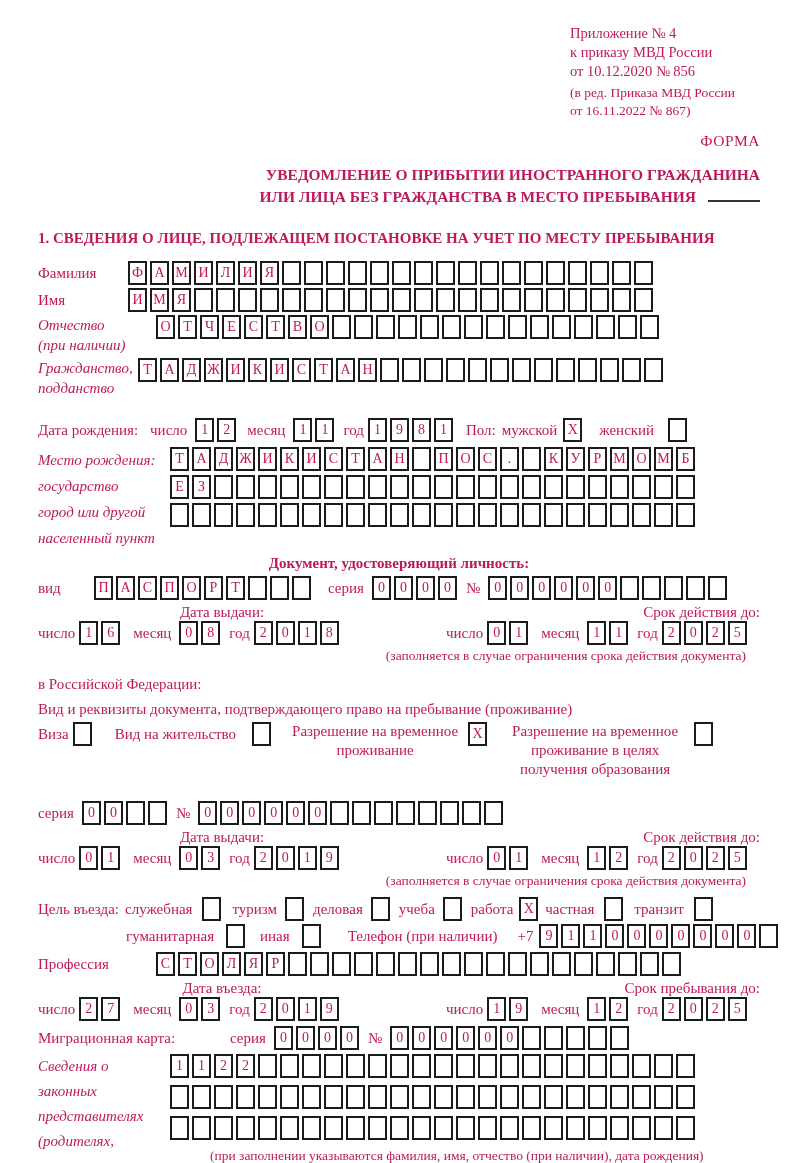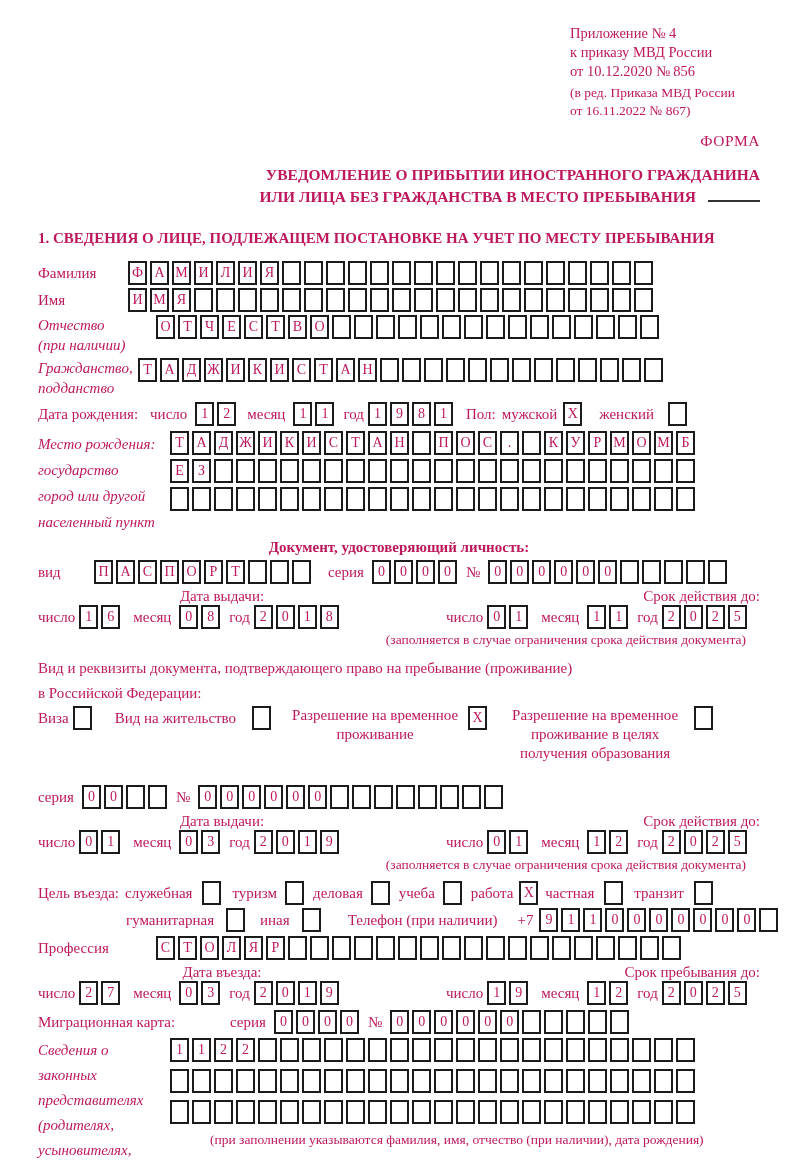--- a/index.html
+++ b/index.html
@@ -184,21 +184,21 @@
         <span class="cell"></span>
         <span class="cell"></span>
         <span class="cell"></span>
         <span class="cell"></span>
         <span class="cell"></span>
         <span class="cell"></span>
         <span class="cell"></span>
       </div>
   </div>
 
-  <div class="row" style="margin-top:4px">
+  <div class="row" style="margin-top:20px">
     <span class="lbl">Дата рождения:</span>
     <span class="lbl ml12">число</span>
     <span class="boxes ml8">
         <span class="cell">1</span>
         <span class="cell">2</span>
       </span>
     <span class="lbl ml8">месяц</span>
     <span class="boxes ml8">
         <span class="cell">1</span>
         <span class="cell">1</span>
@@ -388,22 +388,22 @@
       <span class="boxes ml4">
           <span class="cell">2</span>
           <span class="cell">0</span>
           <span class="cell">2</span>
           <span class="cell">5</span>
         </span>
     </span>
   </div>
   <div class="note">(заполняется в случае ограничения срока действия документа)</div>
 
+  <div class="txt">в Российской Федерации:</div>
   <div class="txt">Вид и реквизиты документа, подтверждающего право на пребывание (проживание)</div>
-  <div class="txt">в Российской Федерации:</div>
 
   <div class="row" style="min-height:76px">
     <span class="lbl">Виза</span>
     <span class="boxes ml4">
         <span class="cell"></span>
       </span>
     <span class="lbl ml20">Вид на жительство</span>
     <span class="boxes ml16">
         <span class="cell"></span>
       </span>

